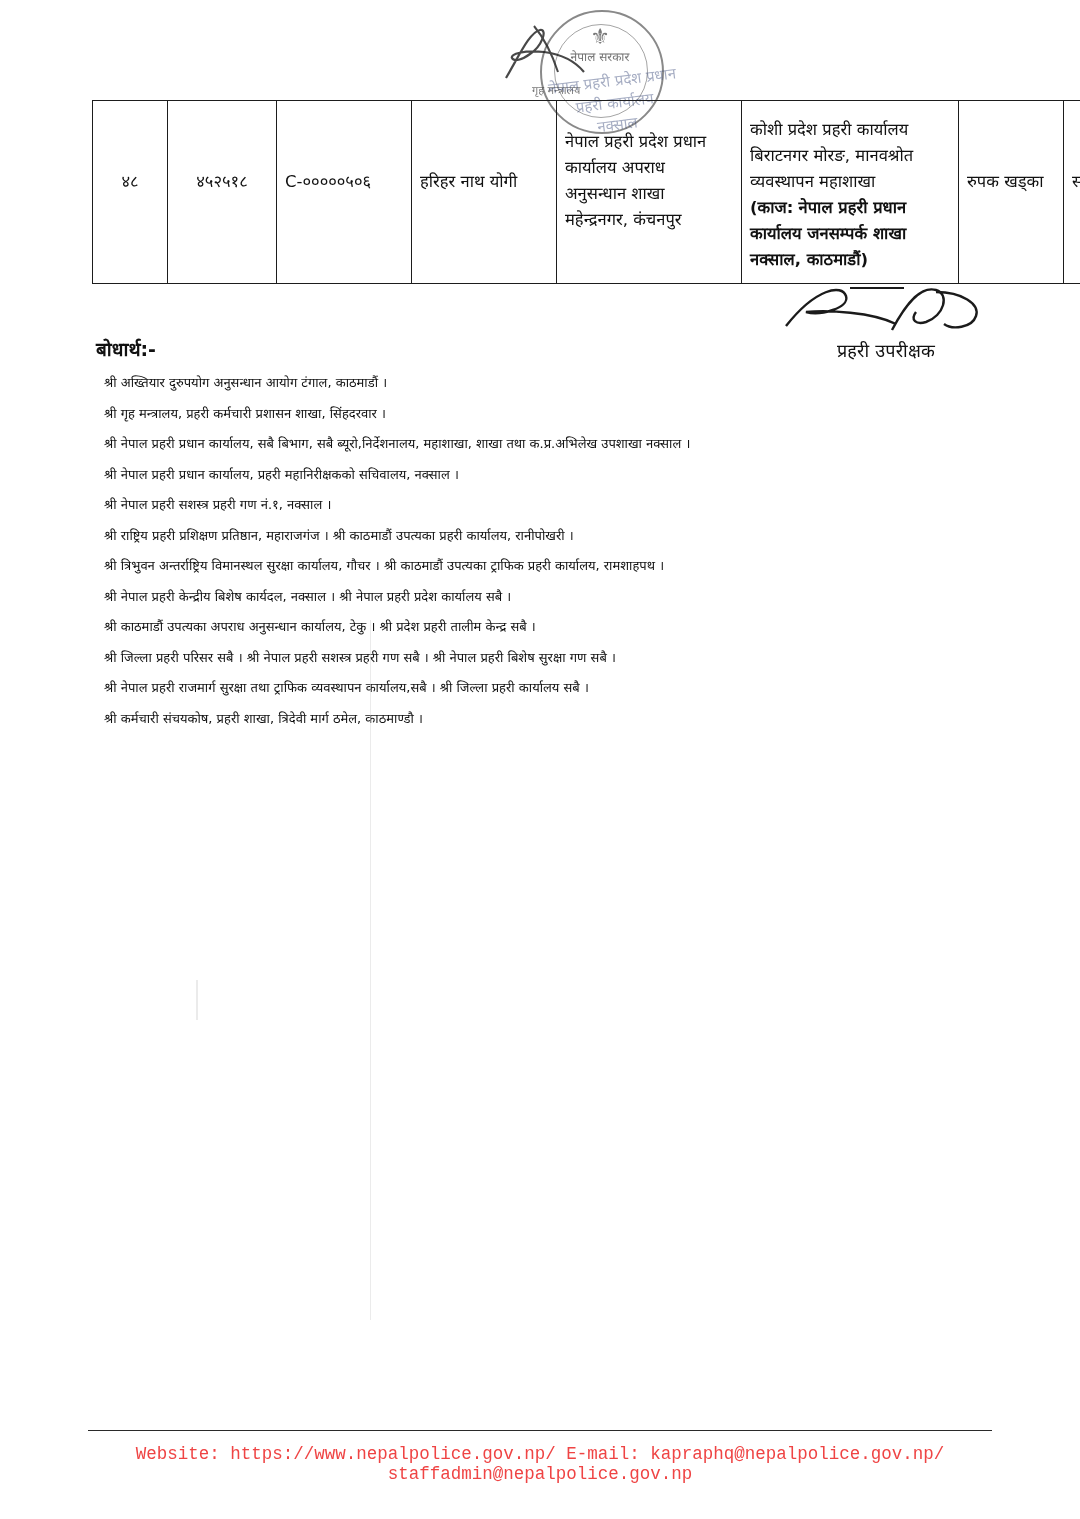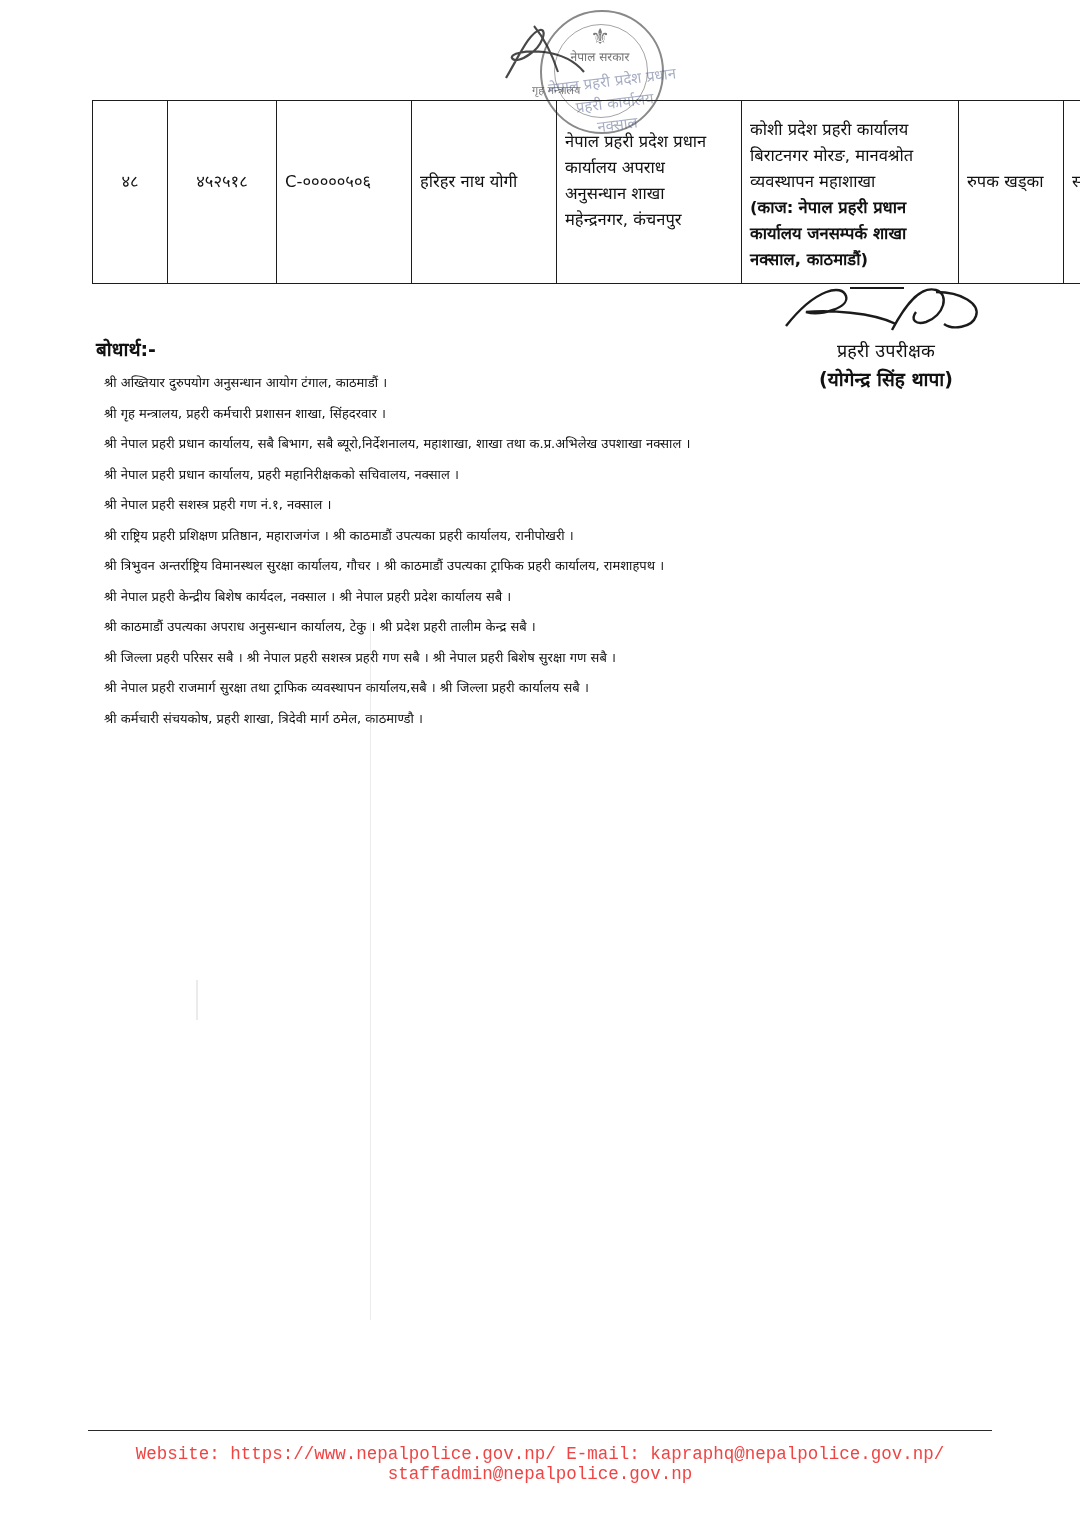--- a/index.html
+++ b/index.html
@@ -279,21 +279,20 @@
 <div id="signature-block">
   <div id="signature-mark">
     <svg viewBox="0 0 220 56" width="220" height="56" style="margin:0 auto;display:block">
       <path d="M10 44 C40 6 66 2 70 14 C74 26 44 34 30 30 C52 28 96 30 120 42" fill="none" stroke="#1b1b1b" stroke-width="2.4"></path>
       <path d="M116 48 C132 18 146 4 160 8 C174 12 168 34 150 40 C140 43 134 38 140 30" fill="none" stroke="#1b1b1b" stroke-width="2.4"></path>
       <path d="M160 10 C186 10 204 22 200 34 C196 46 176 48 168 42" fill="none" stroke="#1b1b1b" stroke-width="2.4"></path>
       <path d="M74 6 L128 6" fill="none" stroke="#1b1b1b" stroke-width="2"></path>
     </svg>
   </div>
   <div id="sig-title">प्रहरी उपरीक्षक</div>
-  <div id="sig-name">(योगेन्द्र सिंह थापा)</div>
 </div>
 
 <div id="notice">
   <div id="notice-heading">बोधार्थ:-</div>
   <ul id="notice-list">
     <li>श्री अख्तियार दुरुपयोग अनुसन्धान आयोग टंगाल, काठमाडौं ।</li>
     <li>श्री गृह मन्त्रालय, प्रहरी कर्मचारी प्रशासन शाखा, सिंहदरवार ।</li>
     <li>श्री नेपाल प्रहरी प्रधान कार्यालय, सबै बिभाग, सबै ब्यूरो,निर्देशनालय, महाशाखा, शाखा तथा क.प्र.अभिलेख उपशाखा नक्साल ।</li>
     <li>श्री नेपाल प्रहरी प्रधान कार्यालय, प्रहरी महानिरीक्षकको सचिवालय, नक्साल ।</li>
     <li>श्री नेपाल प्रहरी सशस्त्र प्रहरी गण नं.१, नक्साल ।</li>

